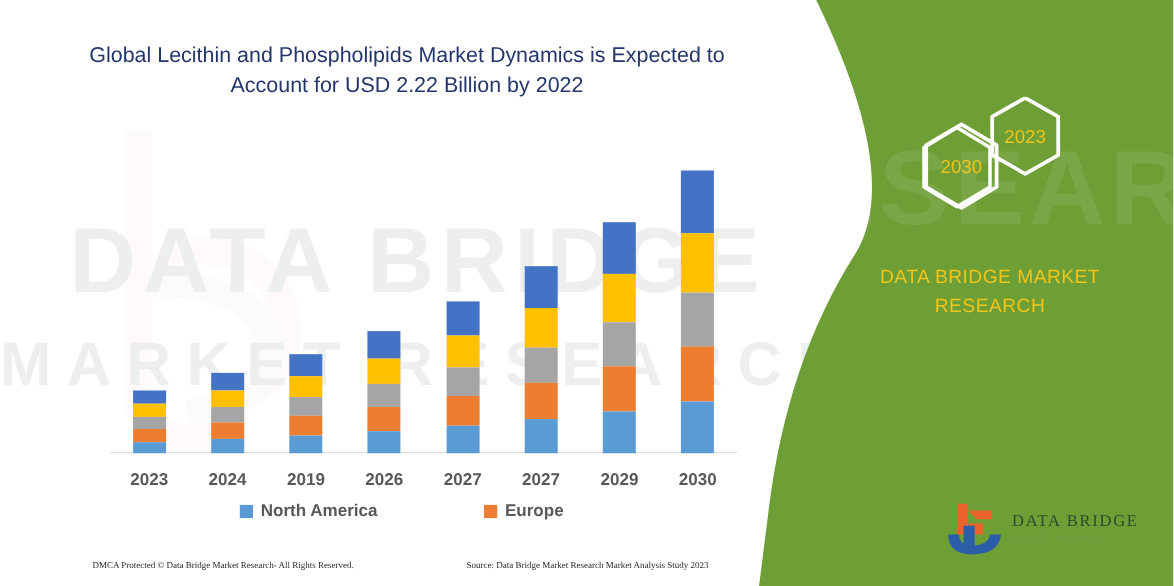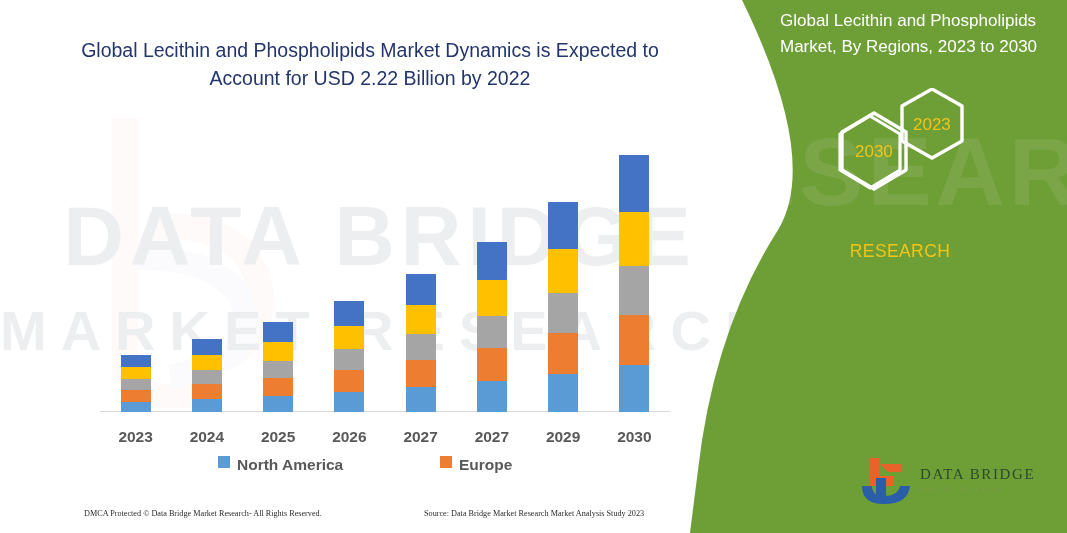--- a/index.html
+++ b/index.html
@@ -89,21 +89,21 @@
 
   
   .legend {
     position:absolute;
     left:100px; top:456px;
     width:570px; height:24px;
   }
   .legend-item {
     position:absolute;
     display:flex;
-    align-items:flex-start;
+    align-items:center;
     gap:7px;
     font-size:15.5px;
     font-weight:700;
     color:#595959;
   }
   .swatch { width:12px; height:12px; display:block; }
 
   
   .footer { position:absolute; top:509px; font-size:8.2px; color:#2b2b2b;
             font-family:"Liberation Serif", serif; white-space:nowrap;text-align:center; }
@@ -242,21 +242,21 @@
         <div class="seg" style="height: 50px; background: rgb(237, 125, 49);"></div>
         <div class="seg" style="height: 49px; background: rgb(165, 165, 165);"></div>
         <div class="seg" style="height: 54px; background: rgb(255, 192, 0);"></div>
         <div class="seg" style="height: 57px; background: rgb(68, 114, 196);"></div>
       </div>
     </div>
 
   <div class="xlabels" id="xlabels">
       <div class="xlabel" style="left: 0.625px;">2023</div>
       <div class="xlabel" style="left: 71.875px;">2024</div>
-      <div class="xlabel" style="left: 143.125px;">2025</div>
+      <div class="xlabel" style="left: 143.125px;">2019</div>
       <div class="xlabel" style="left: 214.375px;">2026</div>
       <div class="xlabel" style="left: 285.625px;">2027</div>
       <div class="xlabel" style="left: 356.875px;">2027</div>
       <div class="xlabel" style="left: 428.125px;">2029</div>
       <div class="xlabel" style="left: 499.375px;">2030</div>
     </div>
 
   <div class="legend" id="legend">
       <div class="legend-item" style="left: 118px;">
         <span class="swatch" style="background: rgb(91, 155, 213);"></span>
@@ -271,33 +271,33 @@
   <div class="footer footer-left">DMCA Protected © Data Bridge Market Research-  All Rights Reserved.</div>
   <div class="footer footer-right">Source: Data Bridge Market Research  Market Analysis Study 2023</div>
 
   <div class="green-panel">
     <svg class="bg" width="377" height="533" viewBox="0 0 377 533">
       <path d="M52 0 L377 0 L377 533 L0 533 Q0 533 8 470 Q24 330 88 230 Q130 160 52 0 Z" fill="#6E9E36"></path>
     </svg>
 
     <div class="gp-wm">RESEARCH</div>
 
-    <div class="gp-title">Global Lecithin and Phospholipids Market, By Regions, 2023 to 2030</div>
 
     <div class="hexwrap">
       <svg width="220" height="130" viewBox="0 0 220 130">
         <polygon points="38,46 68,28 98,46 98,82 68,100 38,82" fill="none" stroke="#ffffff" stroke-width="3.2" stroke-linejoin="round" transform="translate(0,0) scale(1.0)"></polygon>
         <polygon points="40,44 72,25 104,44 104,82 72,101 40,82" fill="none" stroke="#ffffff" stroke-width="3.4" stroke-linejoin="round"></polygon>
         <polygon points="100,18 130,1 160,18 160,53 130,70 100,53" fill="none" stroke="#ffffff" stroke-width="3.4" stroke-linejoin="round"></polygon>
       </svg>
       <div class="hex-label" style="left:53px; top:54px;">2030</div>
       <div class="hex-label" style="left:111px; top:27px;">2023</div>
     </div>
 
     <div class="gp-brand">
+      <div>DATA BRIDGE MARKET</div>
       <div>RESEARCH</div>
     </div>
 
     <div class="gp-logo">
       <svg width="60" height="52" viewBox="0 0 60 52">
         <path d="M12 2 L12 30 L36 30 L36 20 L22 20 L22 2 Z" fill="#E8622A"></path>
         <path d="M22 8 L44 8 L44 16 L30 16 Z" fill="#E8622A"></path>
         <path d="M4 30 Q4 48 26 48 Q50 48 52 30 L42 30 Q40 40 26 40 Q14 40 14 30 Z" fill="#2B5EA8"></path>
         <path d="M18 22 L18 44 L28 44 L28 22 Z" fill="#2B5EA8"></path>
       </svg>

